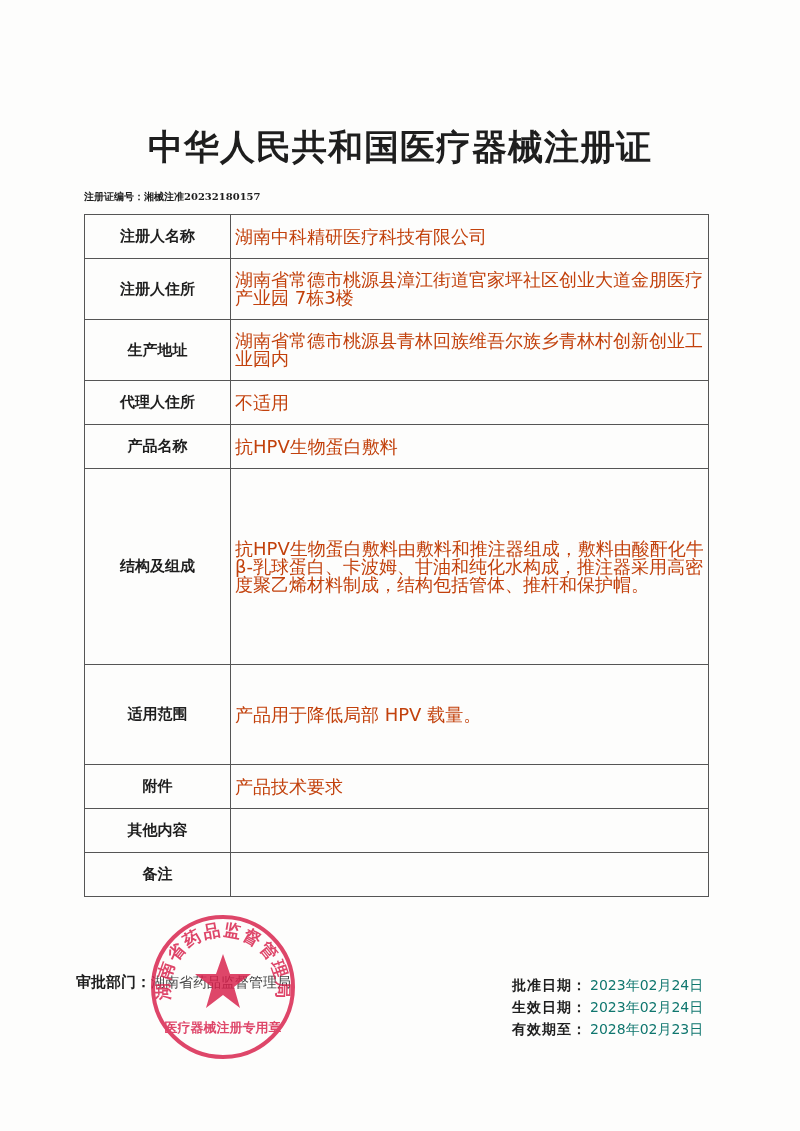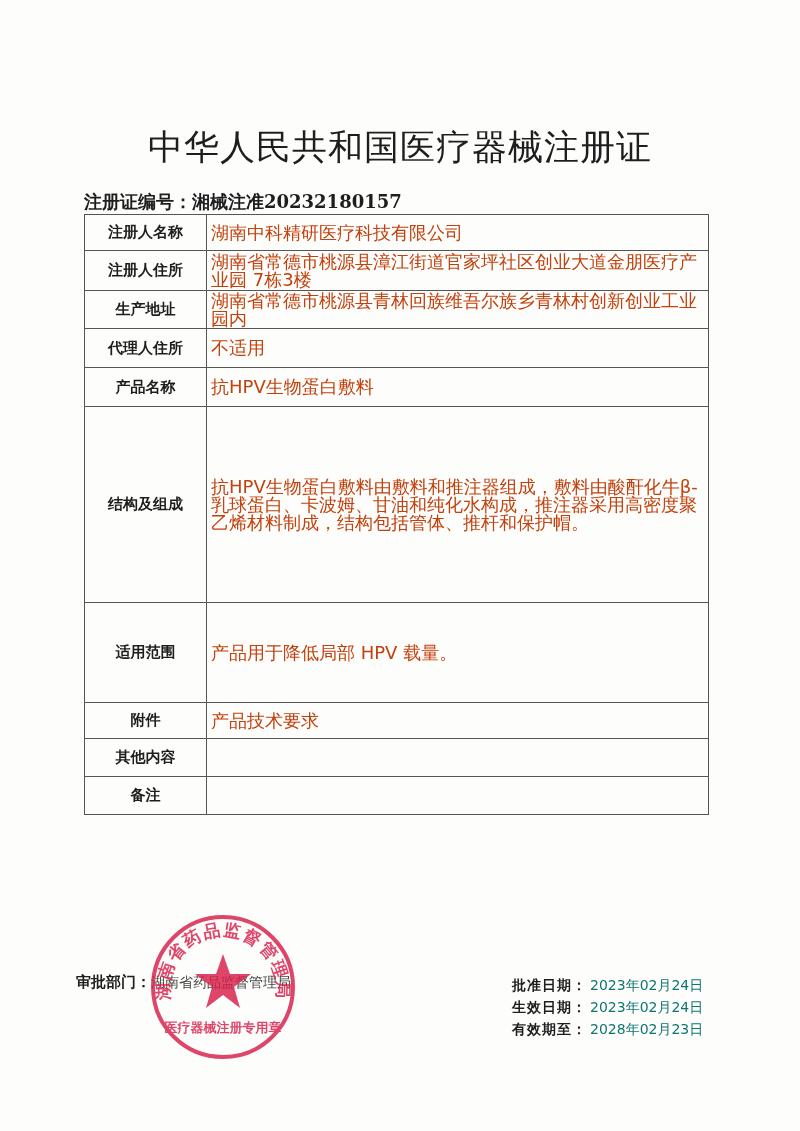--- a/index.html
+++ b/index.html
@@ -2,32 +2,32 @@
 <html><head>
   <meta charset="utf-8">
   <style>
     html, body { margin: 0; padding: 0; }
     body {
       width: 800px; height: 1131px; background: #fdfdfc; position: relative; overflow: hidden;
       font-family: "DejaVu Serif", "Liberation Serif", serif; color: #333;
     }
     .title {
       position: absolute; left: 0; width: 800px; top: 124px; text-align: center;
-      font-size: 35px; font-weight: normal; letter-spacing: 1px; color: #1e1e1e;
+      font-size: 35px; font-weight: bold; letter-spacing: 1px; color: #1e1e1e;
       font-family: "DejaVu Sans", "Liberation Sans", sans-serif;
     }
     .reg-no {
-      position: absolute; left: 84px; top: 190px; font-size: 18px; font-weight: bold; color: #1e1e1e;
+      position: absolute; left: 84px; top: 190px; font-size: 10px; font-weight: bold; color: #1e1e1e;
     }
     table.cert {
       position: absolute; left: 84px; top: 214px; width: 625px; border-collapse: collapse;
       table-layout: fixed;
     }
     table.cert td {
-      border: 1.3px solid #555; padding: 0; vertical-align: middle;
+      border: 1.3px solid #555; padding: 12px; vertical-align: middle;
     }
     td.label {
       width: 121px; text-align: center; font-weight: bold; font-size: 15px; color: #1e1e1e;
       font-family: "DejaVu Sans", "Liberation Sans", sans-serif;
     }
     td.value {
       padding-left: 4px !important; padding-right: 2px !important;
       font-size: 18px; line-height: 18px; color: #c2410c;
       font-family: "DejaVu Sans", "Liberation Sans", sans-serif;
     }

